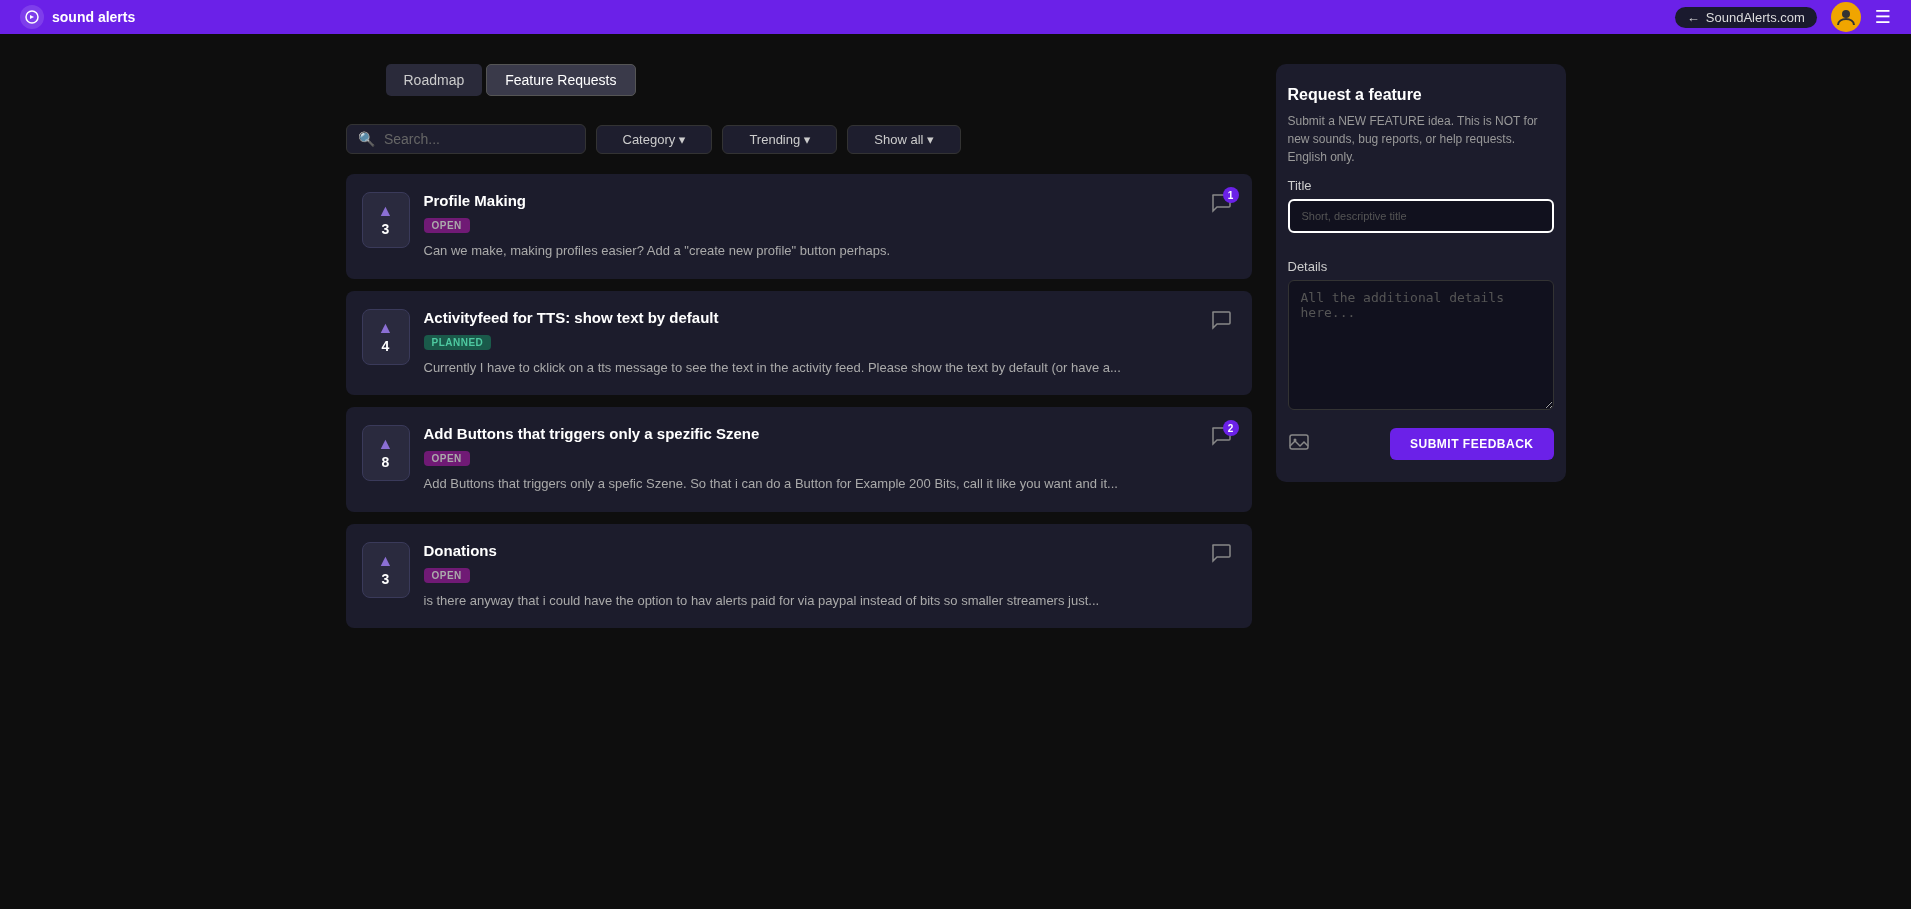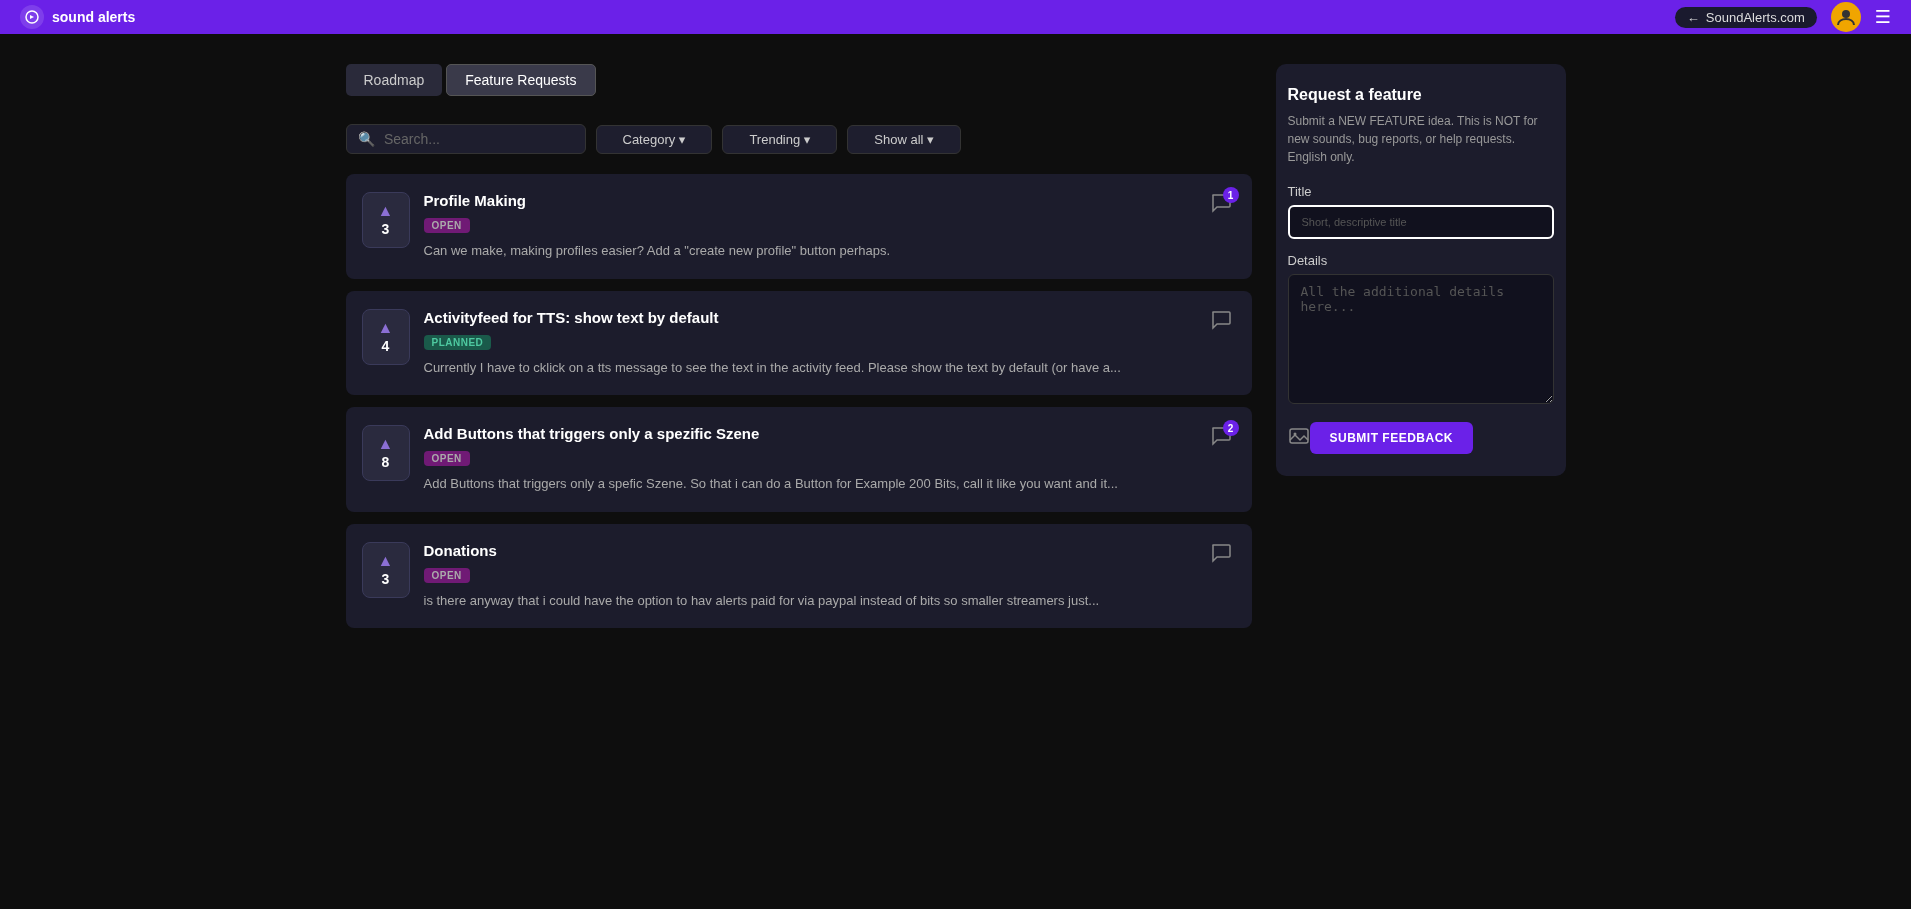--- a/index.html
+++ b/index.html
@@ -76,20 +76,21 @@
     
     .left-panel {
       flex: 1;
     }
 
     
     .tabs {
       display: flex;
       gap: 4px;
       margin-bottom: 28px;
+      margin-left: 40px;
     }
     .tab {
       padding: 7px 18px;
       background: #2a2a3a;
       color: #ccc;
       border: none;
       border-radius: 5px;
       cursor: pointer;
       font-size: 14px;
       font-weight: 500;
@@ -240,27 +241,28 @@
     .form-title {
       font-size: 16px;
       font-weight: 700;
       color: #fff;
       margin-bottom: 8px;
     }
     .form-desc {
       font-size: 12px;
       color: #999;
       line-height: 1.5;
-      margin-bottom: 18px;
+      margin-bottom: 12px;
     }
     .form-label {
       font-size: 13px;
       color: #ccc;
       margin-bottom: 6px;
       font-weight: 500;
+      margin-top: 12px;
     }
     .form-input {
       width: 100%;
       background: #11111e;
       border: 2px solid #ffffff;
       border-radius: 6px;
       color: #ccc;
       font-size: 11px;
       padding: 9px 12px;
       outline: none;
@@ -277,20 +279,21 @@
       padding: 9px 12px;
       outline: none;
       resize: vertical;
       min-height: 130px;
       margin-bottom: 14px;
     }
     .form-textarea::placeholder { color: #555; }
     .form-footer {
       display: flex;
       align-items: center;
+      justify-content: space-between;
     }
     .image-btn {
       background: transparent;
       border: none;
       color: #888;
       cursor: pointer;
       font-size: 18px;
     }
     .submit-btn {
       background: #6b21e8;

